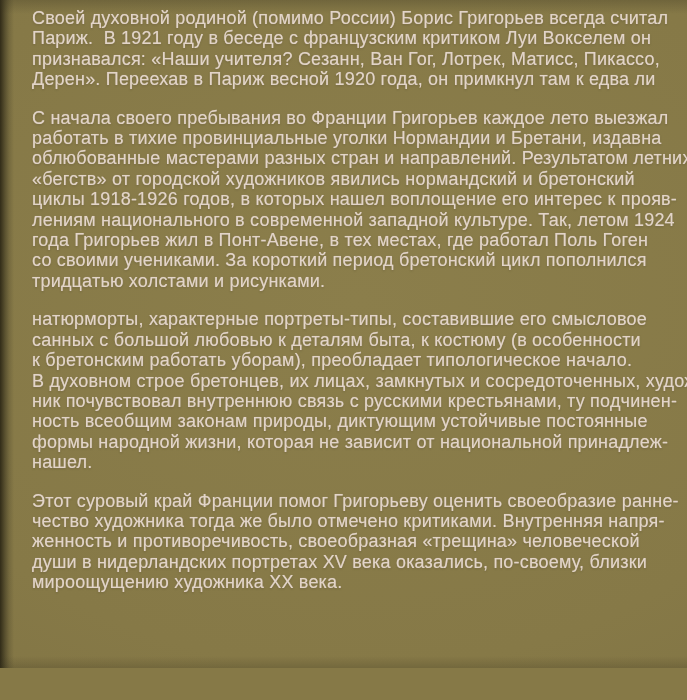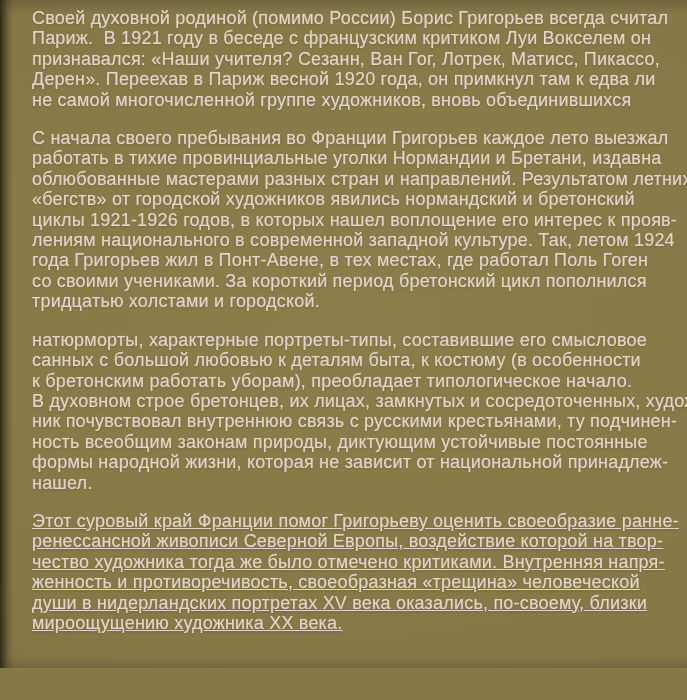--- a/index.html
+++ b/index.html
@@ -42,67 +42,65 @@
   .content{
     position:absolute;
     left:32px;top:8px;width:648px;
     color:var(--text);
     font-size:18px;
     line-height:20.4px;
     letter-spacing:0.2px;
     text-shadow:0 0 1px rgba(226,212,200,0.55), 0 1px 2px rgba(70,60,35,0.35);
   }
   .para{margin-bottom:18px;}
-  .para:last-child{margin-bottom:0;text-decoration:underline;}
+  .para:last-child{margin-bottom:0;}
   .line{white-space:pre;}
 </style>
 </head>
 <body>
 
 <div class="photo">
   <div class="edge-left"></div>
   <div class="edge-top"></div>
   <div class="edge-bottom"></div>
 
   <div class="content">
 
     <div class="para">
       <div class="line">Своей духовной родиной (помимо России) Борис Григорьев всегда считал</div>
       <div class="line">Париж.  В 1921 году в беседе с французским критиком Луи Вокселем он</div>
       <div class="line">признавался: «Наши учителя? Сезанн, Ван Гог, Лотрек, Матисс, Пикассо,</div>
       <div class="line">Дерен». Переехав в Париж весной 1920 года, он примкнул там к едва ли</div>
-      <div class="line">не самой многочисленной группе художников, вновь объединившихся</div>
     </div>
 
     <div class="para">
       <div class="line">С начала своего пребывания во Франции Григорьев каждое лето выезжал</div>
       <div class="line">работать в тихие провинциальные уголки Нормандии и Бретани, издавна</div>
       <div class="line">облюбованные мастерами разных стран и направлений. Результатом летних</div>
       <div class="line">«бегств» от городской художников явились нормандский и бретонский</div>
-      <div class="line">циклы 1921-1926 годов, в которых нашел воплощение его интерес к прояв-</div>
+      <div class="line">циклы 1918-1926 годов, в которых нашел воплощение его интерес к прояв-</div>
       <div class="line">лениям национального в современной западной культуре. Так, летом 1924</div>
       <div class="line">года Григорьев жил в Понт-Авене, в тех местах, где работал Поль Гоген</div>
       <div class="line">со своими учениками. За короткий период бретонский цикл пополнился</div>
-      <div class="line">тридцатью холстами и городской.</div>
+      <div class="line">тридцатью холстами и рисунками.</div>
     </div>
 
     <div class="para">
       <div class="line">натюрморты, характерные портреты-типы, составившие его смысловое</div>
       <div class="line">санных с большой любовью к деталям быта, к костюму (в особенности</div>
       <div class="line">к бретонским работать уборам), преобладает типологическое начало.</div>
       <div class="line">В духовном строе бретонцев, их лицах, замкнутых и сосредоточенных, худож-</div>
       <div class="line">ник почувствовал внутреннюю связь с русскими крестьянами, ту подчинен-</div>
       <div class="line">ность всеобщим законам природы, диктующим устойчивые постоянные</div>
       <div class="line">формы народной жизни, которая не зависит от национальной принадлеж-</div>
       <div class="line">нашел.</div>
     </div>
 
     <div class="para">
       <div class="line">Этот суровый край Франции помог Григорьеву оценить своеобразие ранне-</div>
-      <div class="line">ренессансной живописи Северной Европы, воздействие которой на твор-</div>
       <div class="line">чество художника тогда же было отмечено критиками. Внутренняя напря-</div>
       <div class="line">женность и противоречивость, своеобразная «трещина» человеческой</div>
       <div class="line">души в нидерландских портретах XV века оказались, по-своему, близки</div>
       <div class="line">мироощущению художника XX века.</div>
     </div>
 
   </div>
 </div>
 
 </body></html>

